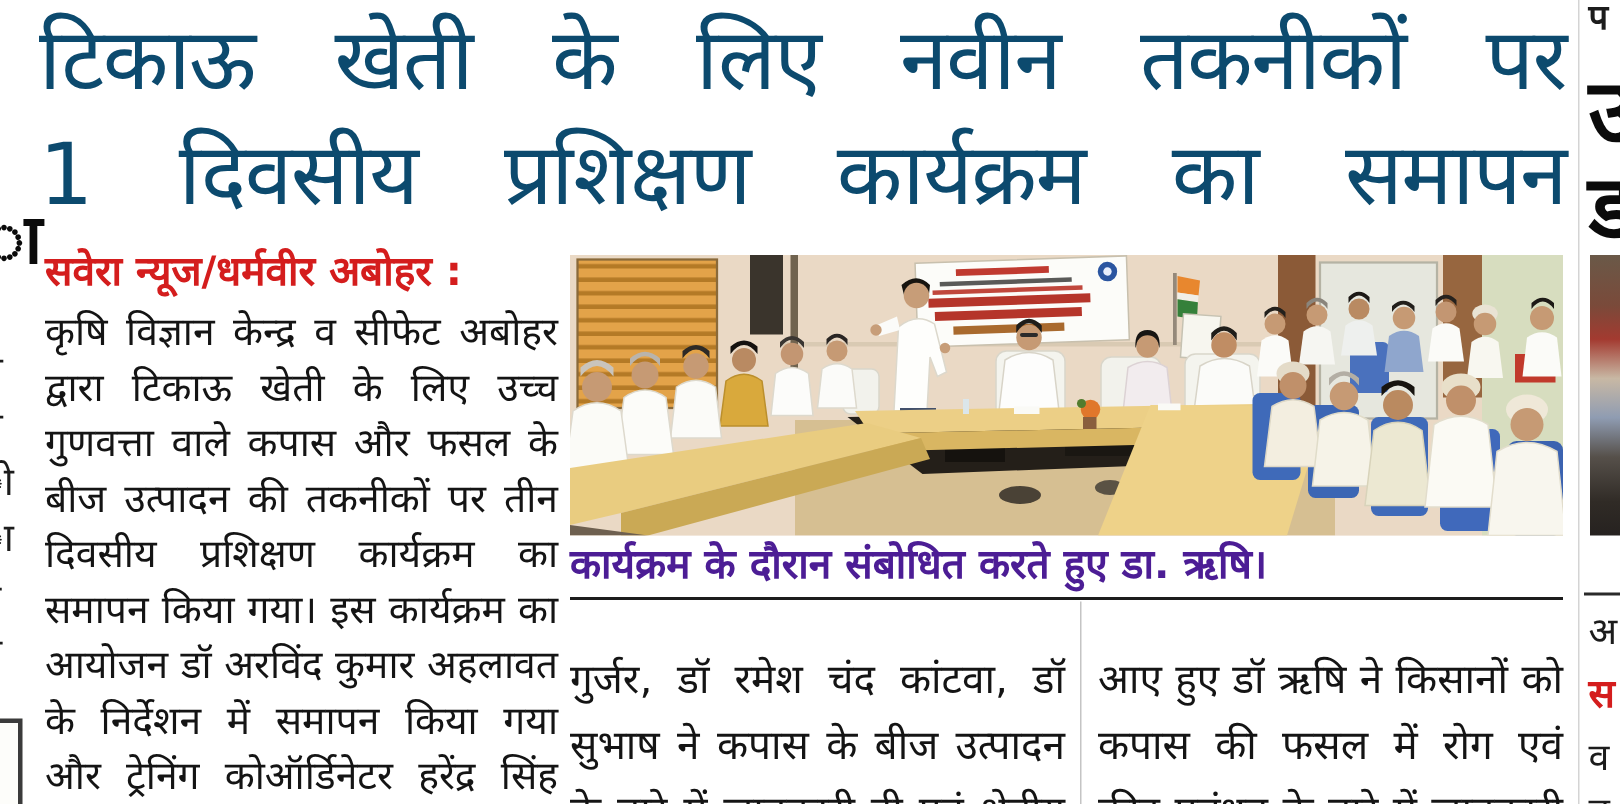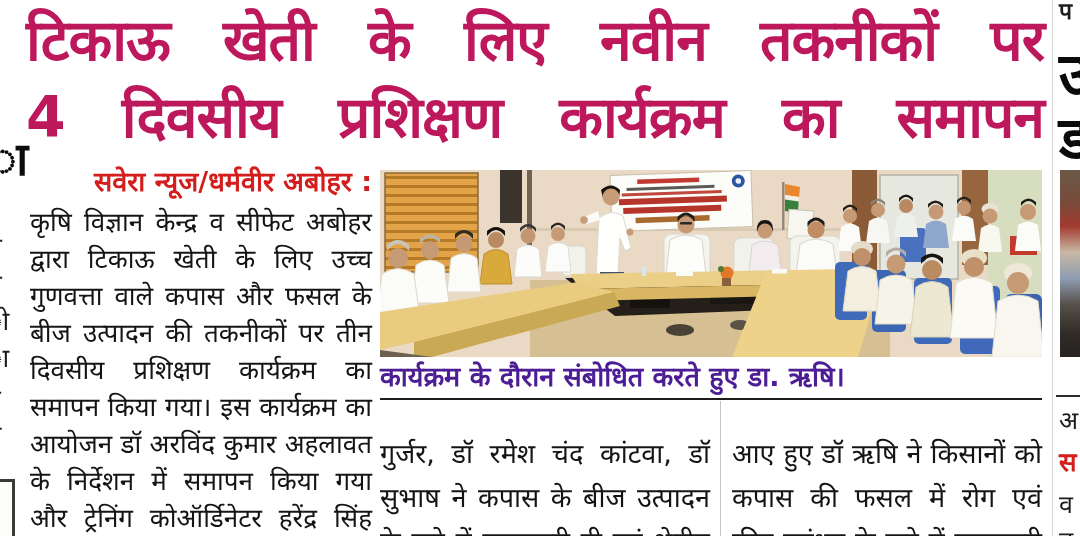--- a/index.html
+++ b/index.html
@@ -10,35 +10,35 @@
     position: relative; overflow: hidden;
     background: #ffffff;
     font-family: "DejaVu Sans", "Liberation Sans", sans-serif;
     color: var(--ink);
   }
   .abs { position: absolute; }
 
   
   .headline { left: 26px; top: 2px; width: 1018px; }
   .headline-line {
-    font-size: 57px; font-weight: 700; color: #be185d;
+    font-size: 57px; font-weight: 400; color: #0c4a6e;
     line-height: 77px; letter-spacing: -1px;
     text-align: justify; text-align-last: justify;
     white-space: nowrap; 
     display: block; width: 100%;
   }
   @supports (text-align-last: justify) {
     .headline-line { white-space: normal; }
   }
 
   
   .left-col { left: 30px; top: 164px; width: 342px; }
   .byline {
     color: var(--accent); font-weight: 700; font-size: 27px;
-    line-height: 36px; text-align: right; margin: 0 0 4px 0;
+    line-height: 36px; text-align: left; margin: 0 0 4px 0;
   }
   .body-text {
     font-size: 26px; font-weight: 500; line-height: 37px;
     text-align: justify; color: #141414; margin: 0;
   }
 
   
   .photo-wrap { left: 380px; top: 170px; width: 662px; height: 187px; background: #e9d8c5; }
   .photo-wrap svg { display: block; }
 
@@ -78,21 +78,21 @@
     left: 1060px; top: 170px; width: 20px; height: 187px;
     background: linear-gradient(180deg,#6a5948 0%,#7a4a3a 18%,#a33a30 30%,#c8b8a4 44%,#8f9cb2 58%,#56504a 72%,#302b26 88%,#262220 100%);
   }
   .right-rule-h { left: 1056px; top: 395px; width: 24px; height: 2px; background: #2a2a2a; }
 </style>
 </head>
 <body style="background: rgb(255, 255, 255);">
 
 <div class="abs headline">
   <span class="headline-line">टिकाऊ खेती के लिए नवीन तकनीकों पर</span>
-  <span class="headline-line">4 दिवसीय प्रशिक्षण कार्यक्रम का समापन</span>
+  <span class="headline-line">1 दिवसीय प्रशिक्षण कार्यक्रम का समापन</span>
 </div>
 
 <div class="abs left-col">
   <p class="byline">सवेरा न्यूज/धर्मवीर अबोहर :</p>
   <p class="body-text">कृषि विज्ञान केन्द्र व सीफेट अबोहर द्वारा टिकाऊ खेती के लिए उच्च गुणवत्ता वाले कपास और फसल के बीज उत्पादन की तकनीकों पर तीन दिवसीय प्रशिक्षण कार्यक्रम का समापन किया गया। इस कार्यक्रम का आयोजन डॉ अरविंद कुमार अहलावत के निर्देशन में समापन किया गया और ट्रेनिंग कोऑर्डिनेटर हरेंद्र सिंह दहिया, कोऑर्डिनेटर डा. प्रकाश चंद</p>
 </div>
 
 <div class="abs photo-wrap">
   <svg width="662" height="187" viewBox="0 0 662 187">
     <defs>

